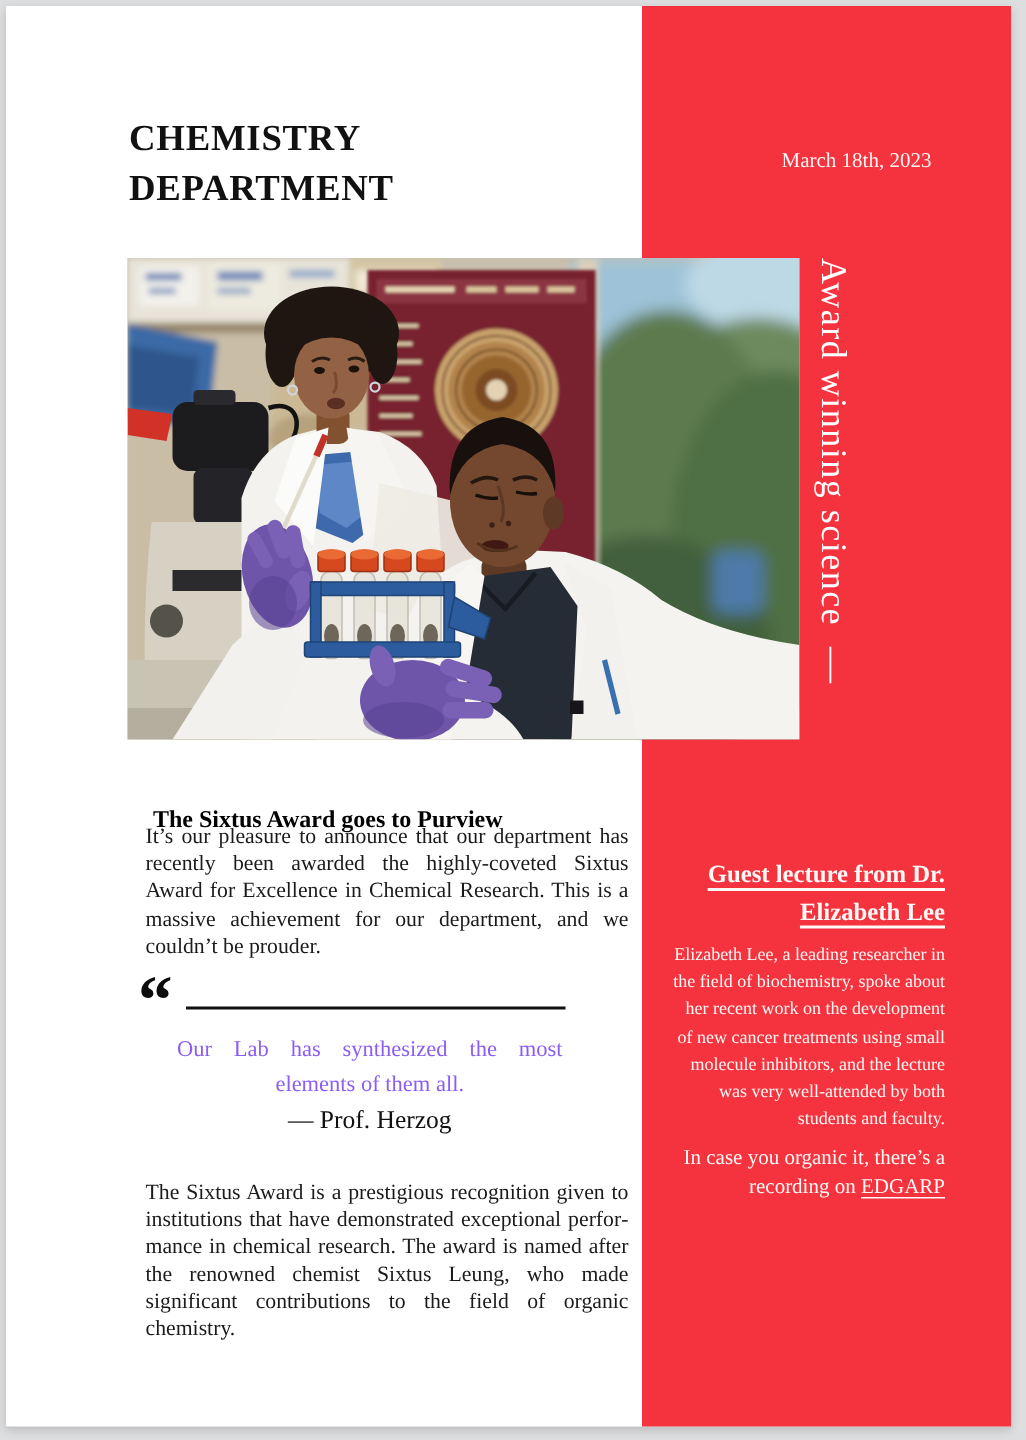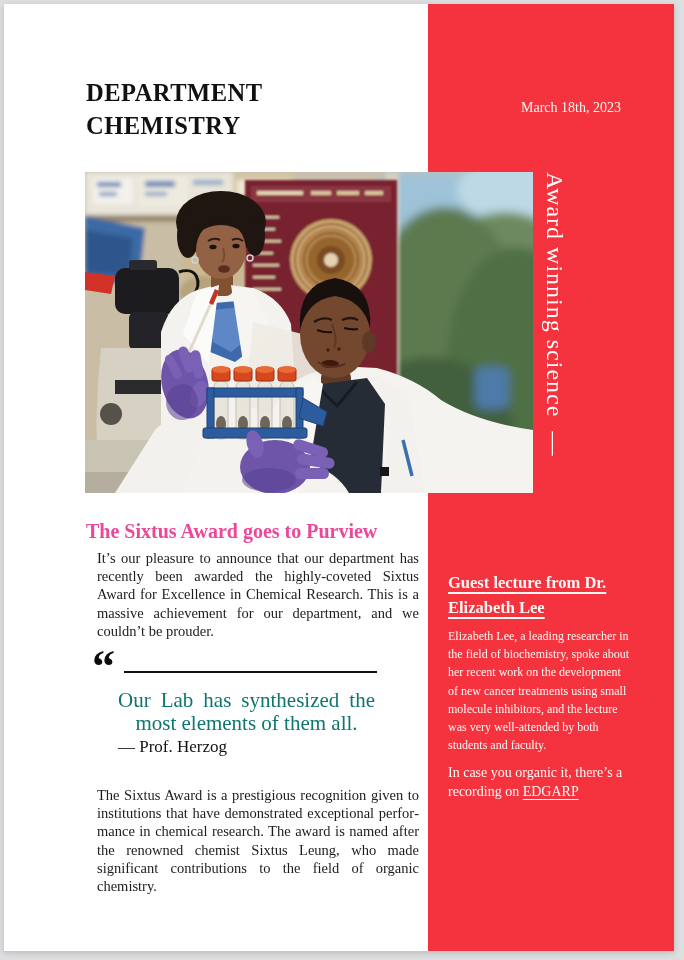--- a/index.html
+++ b/index.html
@@ -17,21 +17,21 @@
   }
   
   .red-panel{
     position:absolute;left:424px;top:0;width:246px;height:100%;
     background:var(--accent-red,#f5333e);color:#fff;
   }
   .dateblock{
     position:absolute;left:57px;top:94px;width:172px;
     text-align:center;font-size:14px;line-height:20px;color:#fdf6f4;
   }
-  .sidebar{position:absolute;left:20px;top:566px;width:182px;color:#fef8f6;}
+  .sidebar{position:absolute;left:20px;top:566px;width:182px;color:#fef8f6;text-align:right;}
   .sb-heading{
     margin:0;font-size:16.5px;line-height:25px;font-weight:bold;
     text-decoration:underline;text-decoration-thickness:1.5px;text-underline-offset:4px;
   }
   .sb-body{margin:7px 0 0 0;font-size:12px;line-height:18.2px;}
   .sb-note{margin:10px 0 0 0;font-size:14px;line-height:18.2px;}
   .sb-link{
     color:inherit;text-decoration:underline;text-decoration-thickness:1.2px;
     text-underline-offset:3px;cursor:pointer;
   }
@@ -47,63 +47,63 @@
     overflow:hidden;background:#c9bfae;
   }
   .photo svg{display:block;width:448px;height:321px;}
   .vcaption{
     position:absolute;left:539px;top:168px;width:24px;height:330px;
     writing-mode:vertical-rl;white-space:pre;
     font-size:24px;line-height:24px;color:#ffffff;letter-spacing:1px;
   }
   
   .headline{
-    position:absolute;left:82px;top:514px;width:330px;margin:0;
-    font-size:20px;line-height:26px;font-weight:bold;color:#ec4899;
+    position:absolute;left:82px;top:514px;width:330px;margin:16px;
+    font-size:16px;line-height:26px;font-weight:bold;color:#000000;
   }
   .body{
     position:absolute;left:93px;width:322px;margin:0;
     font-size:14.5px;line-height:18.2px;text-align:justify;color:#1b1b1b;
   }
   .para1{top:545px;}
   .para2{top:782px;}
   .quote{position:absolute;left:88px;top:655px;width:285px;}
   .quote-head{display:flex;align-items:center;height:26px;}
   .qmark{
     font-size:46px;line-height:20px;font-weight:bold;color:#0c0c0c;
     height:26px;display:flex;align-items:flex-start;transform:translateY(-2px);
   }
   .qline{flex:1;height:1.6px;background:#111;margin-left:9px;}
   .qtext{
     margin:4px 0 0 26px;width:257px;
-    font-size:21px;line-height:23px;color:#0f766e;
+    font-size:15px;line-height:23px;color:#8b5cf6;
     text-align:justify;text-align-last:center;
   }
-  .qattr{margin:0 0 0 26px;width:257px;font-size:17px;line-height:23px;color:#111;}
+  .qattr{margin:0 0 0 26px;width:257px;font-size:17px;line-height:23px;text-align:center;color:#111;}
 </style>
 </head>
 <body>
 
 <div class="stage">
   <div class="sheet">
 
     <div class="red-panel">
       <div class="dateblock">
         <div>March 18th, 2023</div>
       </div>
       <aside class="sidebar">
         <h2 class="sb-heading">Guest lecture from Dr. Elizabeth Lee</h2>
         <p class="sb-body">Elizabeth Lee, a leading researcher in the field of biochemistry, spoke about her recent work on the development of new cancer treatments using small molecule inhibitors, and the lecture was very well-attended by both students and faculty.</p>
         <p class="sb-note"><span>In case you organic it, there’s a recording on </span><a class="sb-link">EDGARP</a></p>
       </aside>
     </div>
 
     <h1 class="masthead">
+      <span class="mh-line">CHEMISTRY</span>
       <span class="mh-line">DEPARTMENT</span>
-      <span class="mh-line">CHEMISTRY</span>
     </h1>
 
     <figure class="photo" role="img" aria-label="Two researchers in white lab coats examining test tubes with red caps held in a blue rack beside a microscope">
       <svg viewBox="0 0 448 321" xmlns="http://www.w3.org/2000/svg">
         <defs>
           <filter id="b5" x="-20%" y="-20%" width="140%" height="140%">
               <feGaussianBlur stdDeviation="5"></feGaussianBlur>
             </filter>
           <filter id="b2" x="-20%" y="-20%" width="140%" height="140%">
               <feGaussianBlur stdDeviation="2"></feGaussianBlur>

